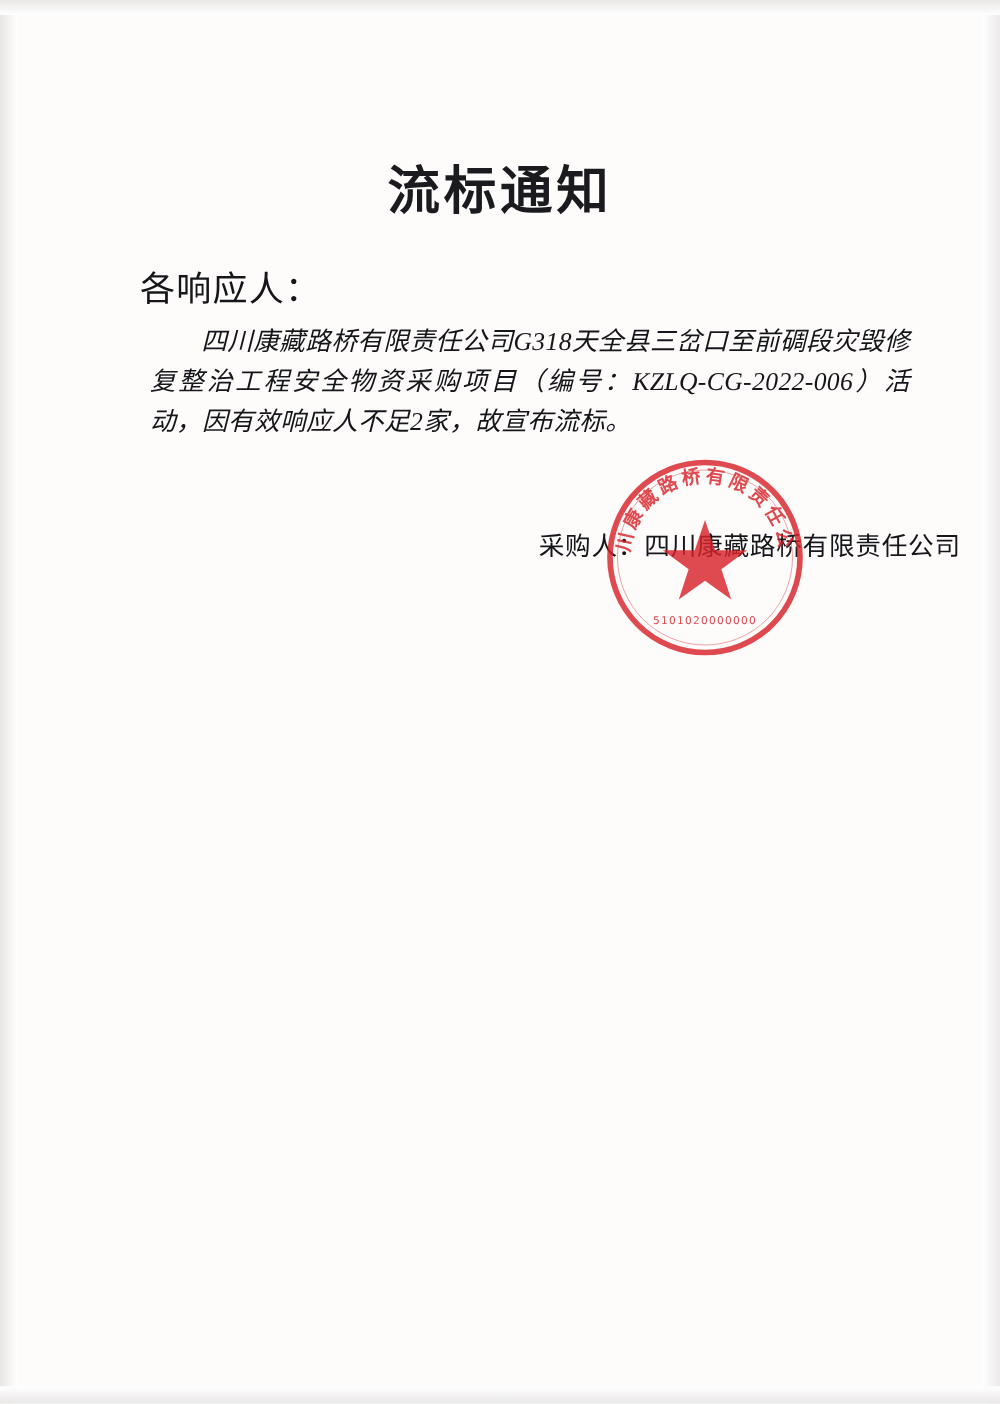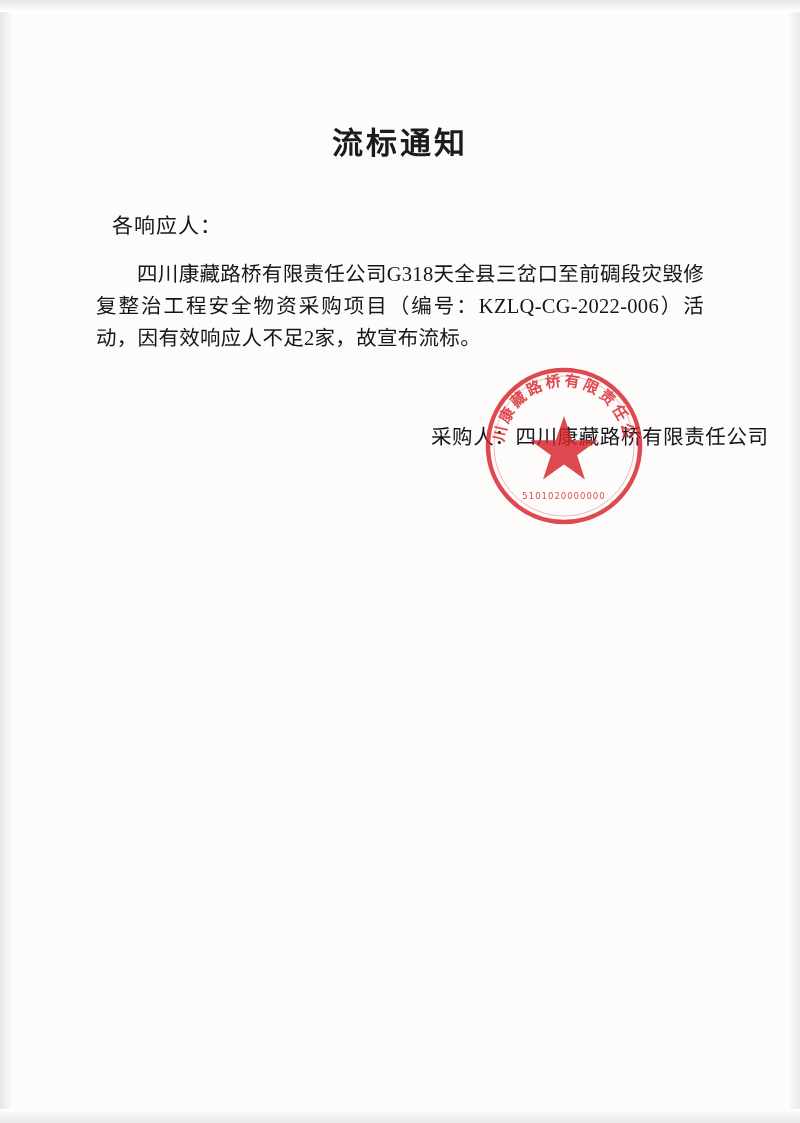--- a/index.html
+++ b/index.html
@@ -65,44 +65,45 @@
   }
 
   .doc-title {
     position: absolute;
     top: 118px;
     left: 0;
     width: 800px;
     text-align: center;
     font-family: "DejaVu Serif", "Liberation Serif", serif;
     font-weight: bold;
-    font-size: 31px;
+    font-size: 42px;
     letter-spacing: 3px;
     color: #1b1b1f;
   }
 
   .salutation {
     position: absolute;
     top: 209px;
     left: 112px;
-    font-size: 21px;
+    font-size: 28px;
     letter-spacing: 1px;
     color: #15151a;
   }
 
   .body-text {
     position: absolute;
     top: 258px;
-    left: 96px;
+    left: 120px;
     width: 608px;
     font-size: 20.5px;
     line-height: 32px;
     letter-spacing: 0.3px;
     color: #15151a;
     text-align: justify;
+    font-style: italic;
   }
   .body-text .indent { display: inline-block; width: 41px; }
 
   .purchaser-line {
     position: absolute;
     top: 420px;
     left: 384px;
     font-size: 20.5px;
     letter-spacing: 0.6px;
     color: #15151a;

